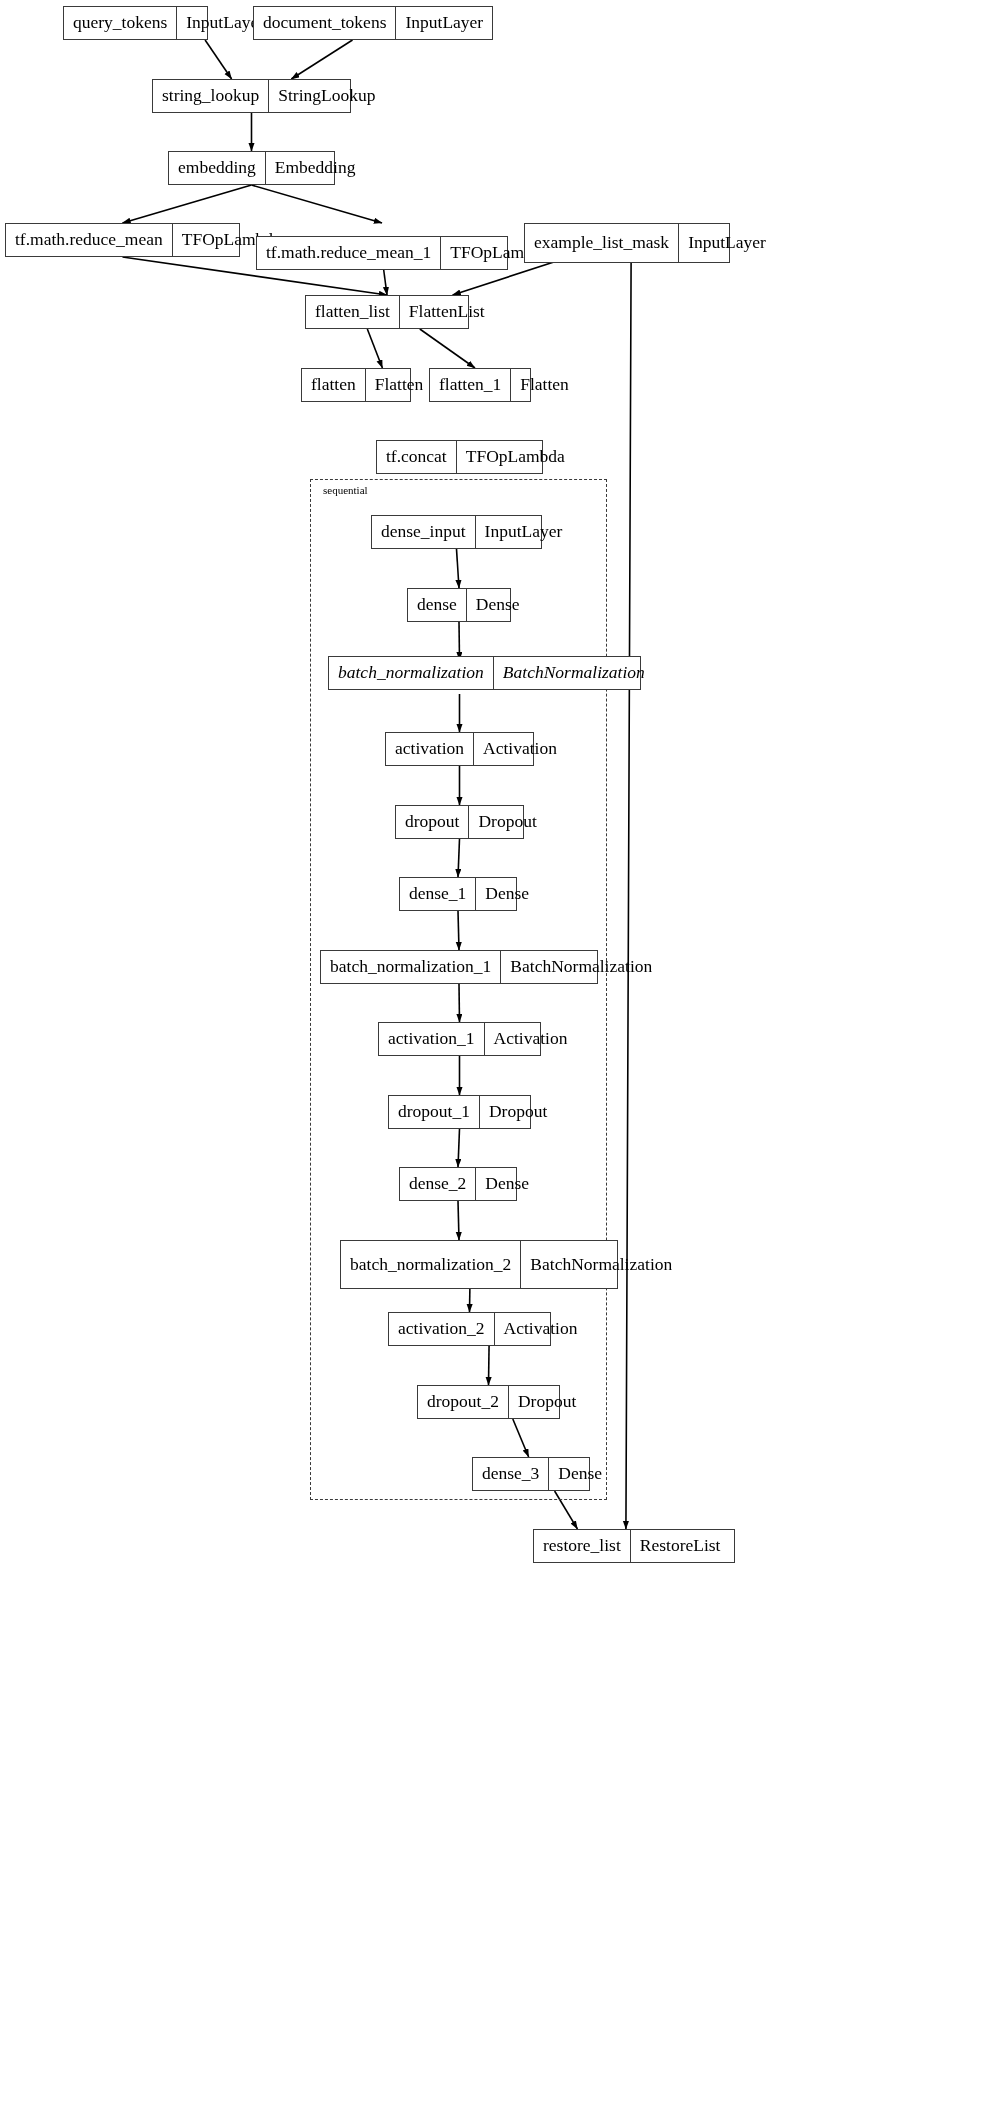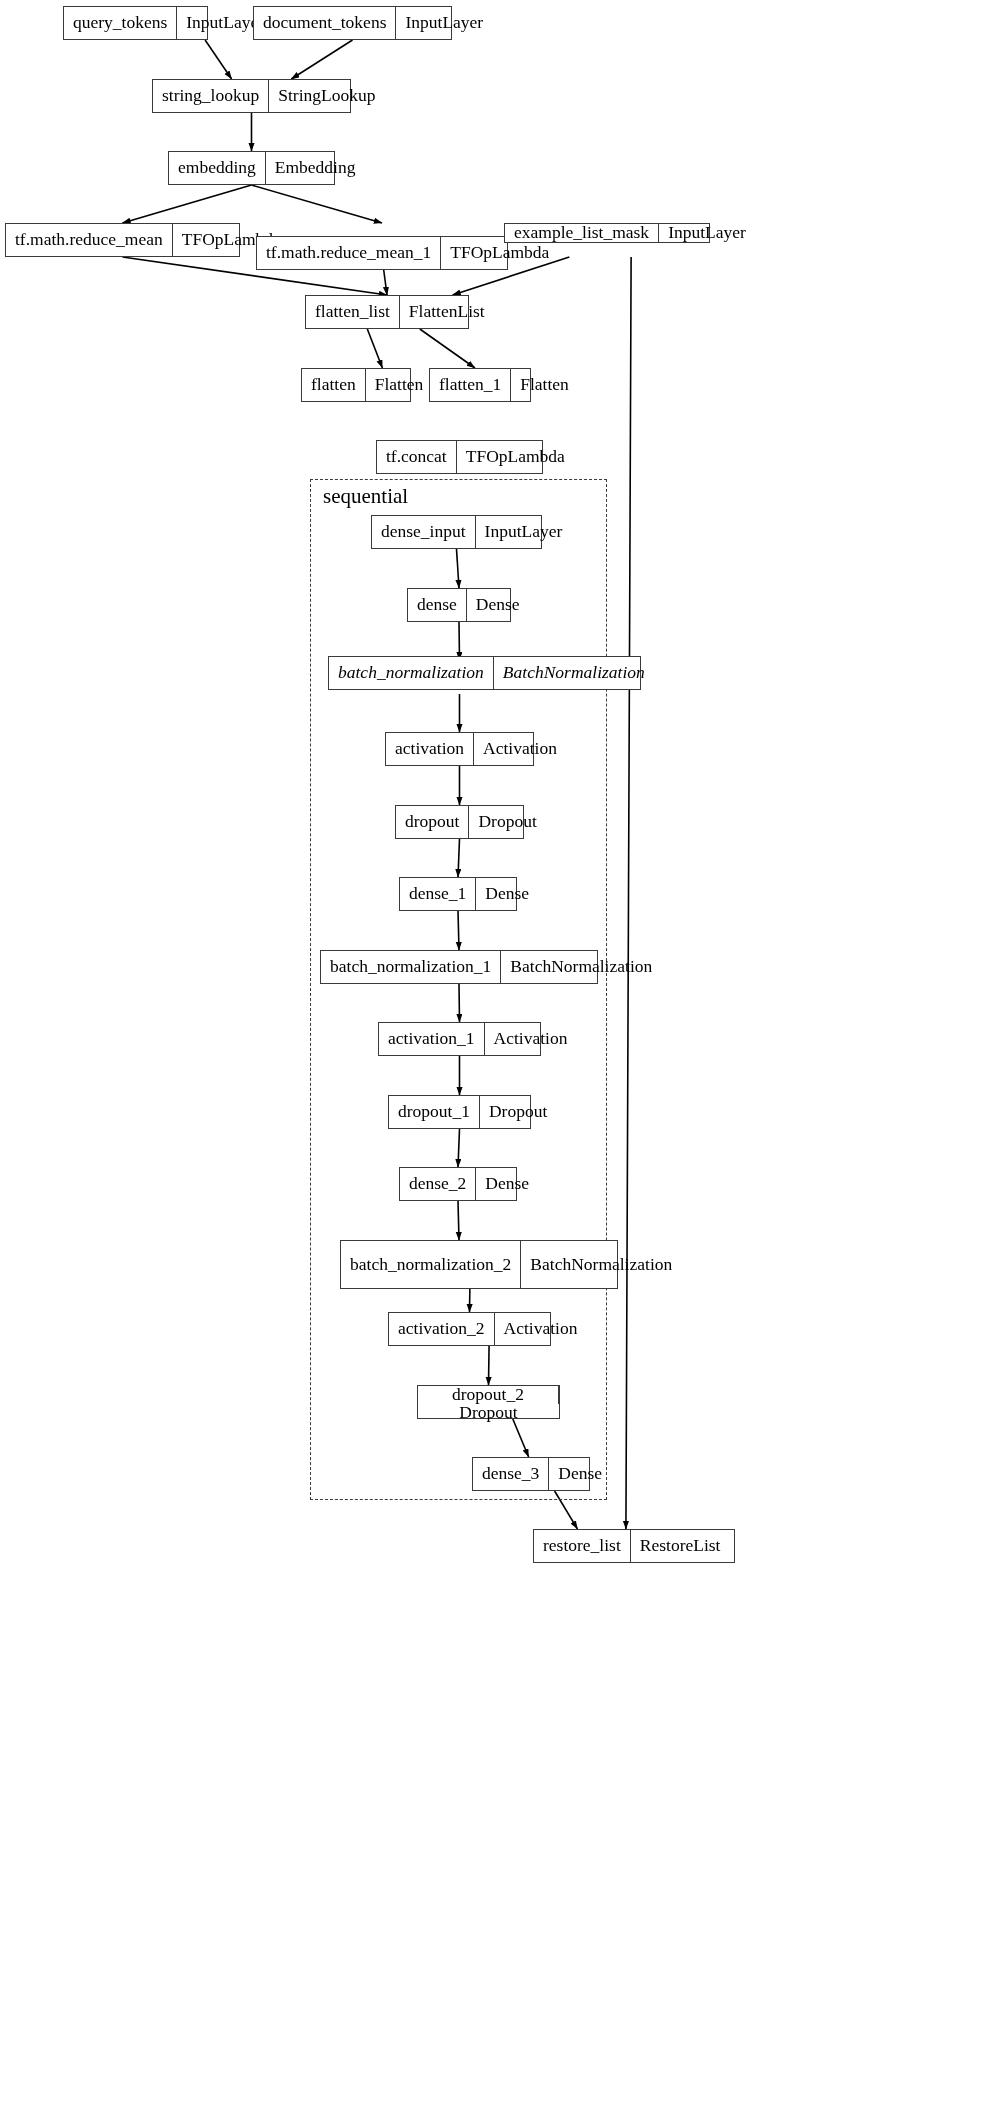--- a/index.html
+++ b/index.html
@@ -48,21 +48,21 @@
   }
   .cluster {
     position: absolute;
     box-sizing: border-box;
     border: 1.6px dashed #3a3a3a;
     background: transparent;
     z-index: 1;
   }
   .cluster-label {
     position: absolute;
-    font-size: 21px;
+    font-size: 11px;
     color: #000000;
     background: #ffffff;
     padding: 0 3px;
     z-index: 3;
     white-space: nowrap;
   }
 </style>
 </head>
 <body>
 
@@ -101,21 +101,21 @@
         <path d="M512.81,1419 L528.64,1457" stroke="#000" stroke-width="1.6" fill="none" marker-end="url(#ah)"></path>
         <path d="M554.6,1491 L577.44,1529" stroke="#000" stroke-width="1.6" fill="none" marker-end="url(#ah)"></path>
       </g>
   </svg>
 
   <div class="node" style="left:63px; top:6px; width:145px; height:34px;">
     <span class="cell left">query_tokens</span>
     <span class="cell">InputLayer</span>
   </div>
 
-  <div class="node" style="left:253px; top:6px; width:199px; height:34px;">
+  <div class="node" style="left:253px; top:6px; width:240px; height:34px;">
     <span class="cell left">document_tokens</span>
     <span class="cell">InputLayer</span>
   </div>
 
   <div class="node" style="left:152px; top:79px; width:199px; height:34px;">
     <span class="cell left">string_lookup</span>
     <span class="cell">StringLookup</span>
   </div>
 
   <div class="node" style="left:168px; top:151px; width:167px; height:34px;text-align:right;">
@@ -126,21 +126,21 @@
   <div class="node" style="left:5px; top:223px; width:235px; height:34px;">
     <span class="cell left">tf.math.reduce_mean</span>
     <span class="cell">TFOpLambda</span>
   </div>
 
   <div class="node" style="left:256px; top:223px; width:252px; height:34px;margin-top:13px;">
     <span class="cell left">tf.math.reduce_mean_1</span>
     <span class="cell">TFOpLambda</span>
   </div>
 
-  <div class="node" style="left:504px; top:223px; width:206px; height:20px;">
+  <div class="node" style="left:524px; top:223px; width:206px; height:40px;">
     <span class="cell left">example_list_mask</span>
     <span class="cell">InputLayer</span>
   </div>
 
   <div class="node" style="left:305px; top:295px; width:164px; height:34px;">
     <span class="cell left">flatten_list</span>
     <span class="cell">FlattenList</span>
   </div>
 
   <div class="node" style="left:301px; top:368px; width:110px; height:34px;">
@@ -214,21 +214,21 @@
   <div class="node" style="left:340px; top:1240px; width:278px; height:49px;">
     <span class="cell left">batch_normalization_2</span>
     <span class="cell">BatchNormalization</span>
   </div>
 
   <div class="node" style="left:388px; top:1312px; width:163px; height:34px;">
     <span class="cell left">activation_2</span>
     <span class="cell">Activation</span>
   </div>
 
-  <div class="node" style="left:417px; top:1385px; width:143px; height:34px;flex-direction:column;">
+  <div class="node" style="left:417px; top:1385px; width:143px; height:34px;">
     <span class="cell left">dropout_2</span>
     <span class="cell">Dropout</span>
   </div>
 
   <div class="node" style="left:472px; top:1457px; width:118px; height:34px;">
     <span class="cell left">dense_3</span>
     <span class="cell">Dense</span>
   </div>
 
   <div class="node" style="left:533px; top:1529px; width:202px; height:34px;">

